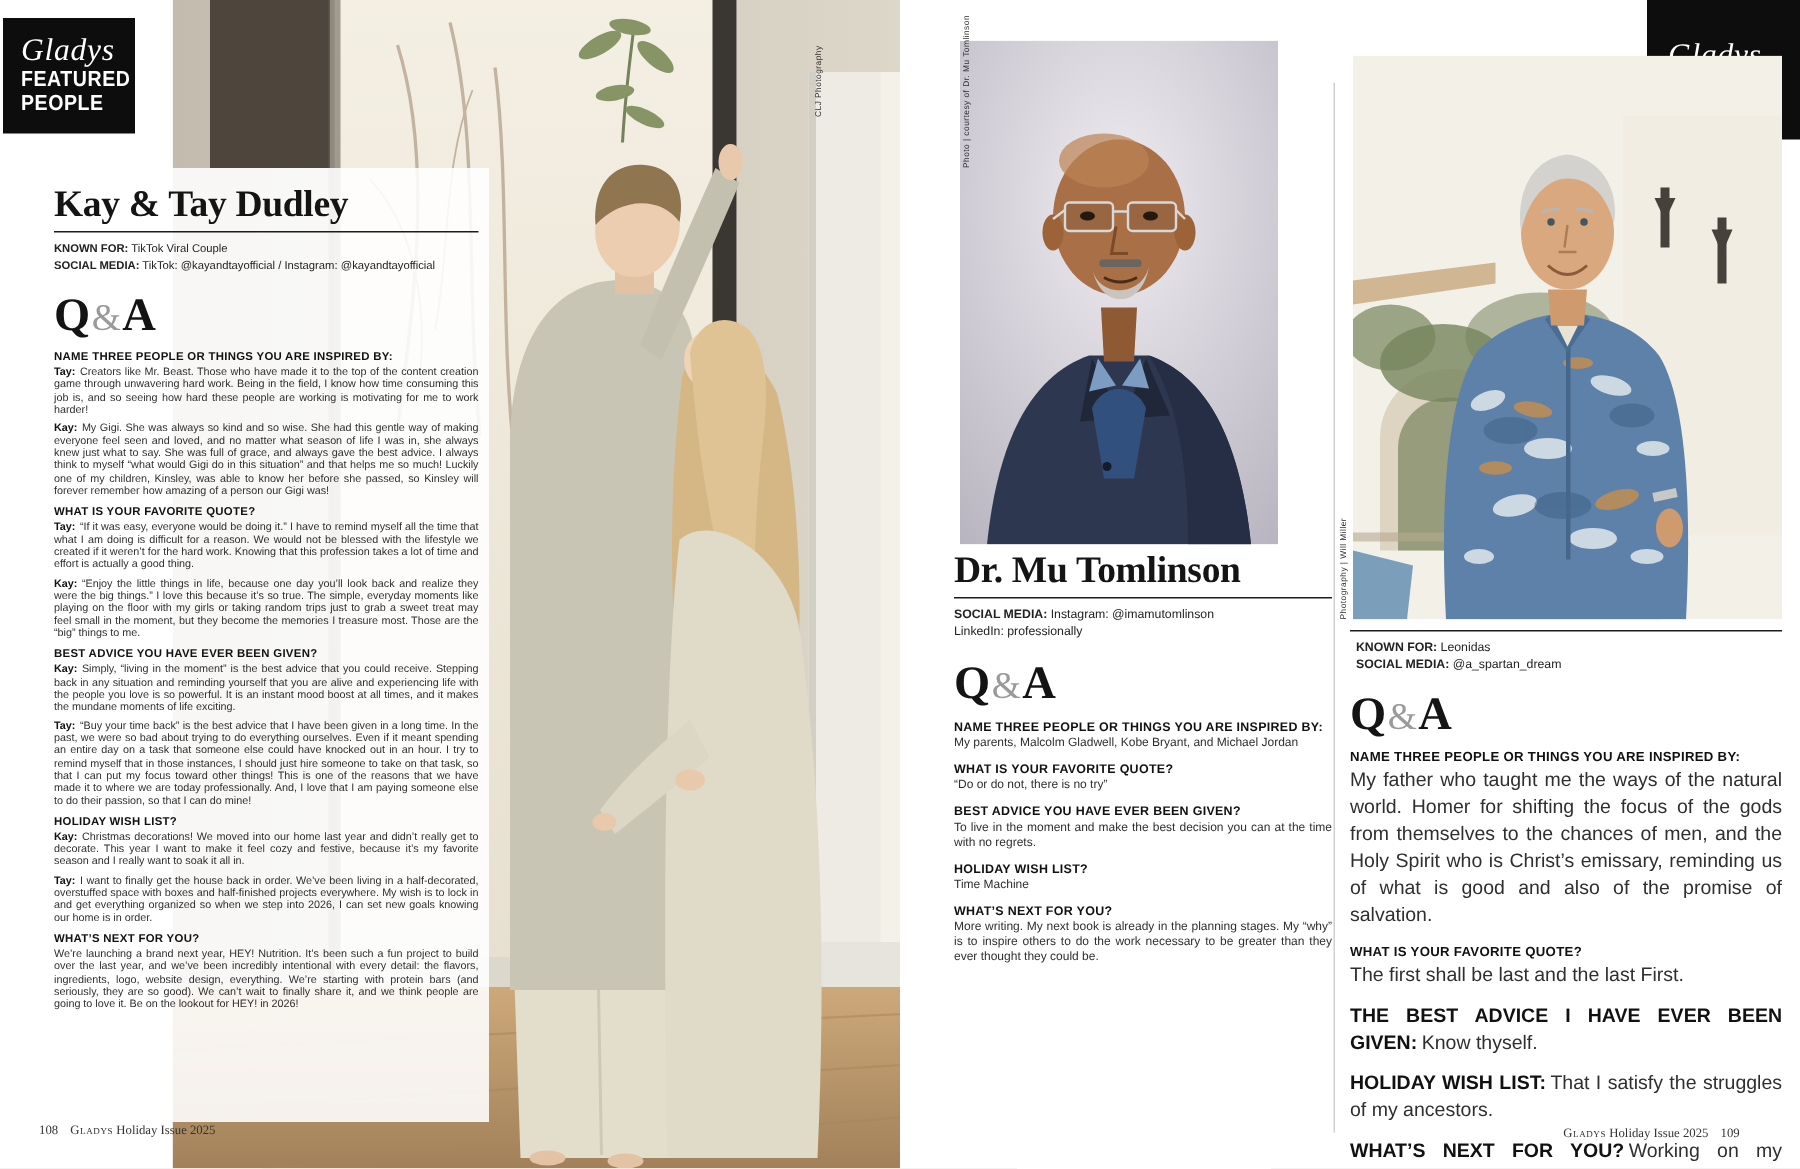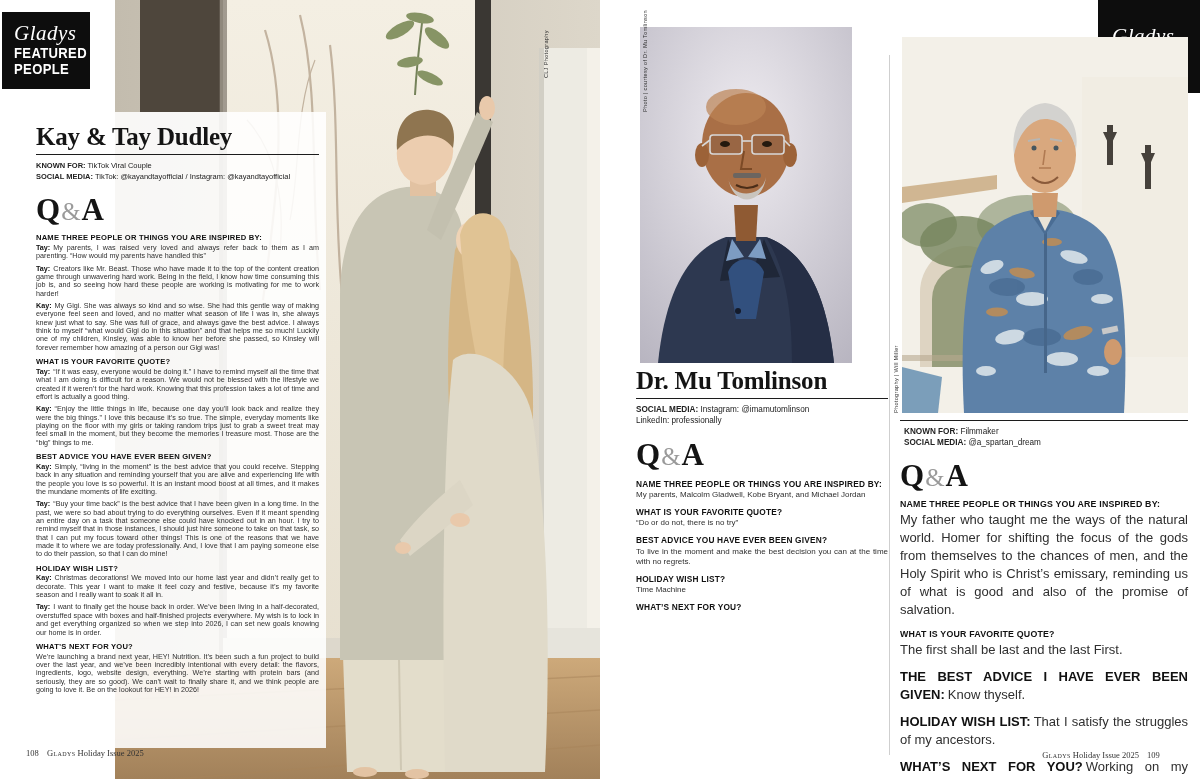--- a/index.html
+++ b/index.html
@@ -158,21 +158,20 @@
       <b>KNOWN FOR:</b>
       <span>TikTok Viral Couple</span>
     </div>
     <div class="meta">
       <b>SOCIAL MEDIA:</b>
       <span>TikTok: @kayandtayofficial / Instagram: @kayandtayofficial</span>
     </div>
     <div class="qa-title"><span>Q</span><span class="amp">&amp;</span><span>A</span></div>
     <div class="qa-list">
       <p class="qa-block k-header"><b class="blk-label">NAME THREE PEOPLE OR THINGS YOU ARE INSPIRED BY:</b></p>
-        <p class="qa-block k-para"><b class="blk-label">Tay:</b><span class="blk-text">My parents, I was raised very loved and always refer back to them as I am parenting. “How would my parents have handled this”</span></p>
         <p class="qa-block k-para"><b class="blk-label">Tay:</b><span class="blk-text">Creators like Mr. Beast. Those who have made it to the top of the content creation game through unwavering hard work. Being in the field, I know how time consuming this job is, and so seeing how hard these people are working is motivating for me to work harder!</span></p>
         <p class="qa-block k-para"><b class="blk-label">Kay:</b><span class="blk-text">My Gigi. She was always so kind and so wise. She had this gentle way of making everyone feel seen and loved, and no matter what season of life I was in, she always knew just what to say. She was full of grace, and always gave the best advice. I always think to myself “what would Gigi do in this situation” and that helps me so much! Luckily one of my children, Kinsley, was able to know her before she passed, so Kinsley will forever remember how amazing of a person our Gigi was!</span></p>
         <p class="qa-block k-header"><b class="blk-label">WHAT IS YOUR FAVORITE QUOTE?</b></p>
         <p class="qa-block k-para"><b class="blk-label">Tay:</b><span class="blk-text">“If it was easy, everyone would be doing it.” I have to remind myself all the time that what I am doing is difficult for a reason. We would not be blessed with the lifestyle we created if it weren’t for the hard work. Knowing that this profession takes a lot of time and effort is actually a good thing.</span></p>
         <p class="qa-block k-para"><b class="blk-label">Kay:</b><span class="blk-text">“Enjoy the little things in life, because one day you’ll look back and realize they were the big things.” I love this because it’s so true. The simple, everyday moments like playing on the floor with my girls or taking random trips just to grab a sweet treat may feel small in the moment, but they become the memories I treasure most. Those are the “big” things to me.</span></p>
         <p class="qa-block k-header"><b class="blk-label">BEST ADVICE YOU HAVE EVER BEEN GIVEN?</b></p>
         <p class="qa-block k-para"><b class="blk-label">Kay:</b><span class="blk-text">Simply, “living in the moment” is the best advice that you could receive. Stepping back in any situation and reminding yourself that you are alive and experiencing life with the people you love is so powerful. It is an instant mood boost at all times, and it makes the mundane moments of life exciting.</span></p>
         <p class="qa-block k-para"><b class="blk-label">Tay:</b><span class="blk-text">“Buy your time back” is the best advice that I have been given in a long time. In the past, we were so bad about trying to do everything ourselves. Even if it meant spending an entire day on a task that someone else could have knocked out in an hour. I try to remind myself that in those instances, I should just hire someone to take on that task, so that I can put my focus toward other things! This is one of the reasons that we have made it to where we are today professionally. And, I love that I am paying someone else to do their passion, so that I can do mine!</span></p>
         <p class="qa-block k-header"><b class="blk-label">HOLIDAY WISH LIST?</b></p>
         <p class="qa-block k-para"><b class="blk-label">Kay:</b><span class="blk-text">Christmas decorations! We moved into our home last year and didn’t really get to decorate. This year I want to make it feel cozy and festive, because it’s my favorite season and I really want to soak it all in.</span></p>
@@ -233,20 +232,21 @@
     <div class="qa-list">
       <p class="qa-block k-header"><b class="blk-label">NAME THREE PEOPLE OR THINGS YOU ARE INSPIRED BY:</b></p>
         <p class="qa-block k-para"><span class="blk-text">My parents, Malcolm Gladwell, Kobe Bryant, and Michael Jordan</span></p>
         <p class="qa-block k-header"><b class="blk-label">WHAT IS YOUR FAVORITE QUOTE?</b></p>
         <p class="qa-block k-para"><span class="blk-text">“Do or do not, there is no try”</span></p>
         <p class="qa-block k-header"><b class="blk-label">BEST ADVICE YOU HAVE EVER BEEN GIVEN?</b></p>
         <p class="qa-block k-para"><span class="blk-text">To live in the moment and make the best decision you can at the time with no regrets.</span></p>
         <p class="qa-block k-header"><b class="blk-label">HOLIDAY WISH LIST?</b></p>
         <p class="qa-block k-para"><span class="blk-text">Time Machine</span></p>
         <p class="qa-block k-header"><b class="blk-label">WHAT’S NEXT FOR YOU?</b></p>
+        <p class="qa-block k-para"><span class="blk-text">More writing. My next book is already in the planning stages. My “why” is to inspire others to do the work necessary to be greater than they ever thought they could be.</span></p>
     </div>
   </div>
 
   <div class="vrule"></div>
 
   <div class="photo" style="left:902px;top:37px;width:286px;height:376px;">
     <svg width="286" height="376" viewBox="0 0 286 376" preserveAspectRatio="none">
       <rect width="286" height="376" fill="#f3f0e8"></rect>
       <rect x="180" y="40" width="106" height="280" fill="#f1ede3"></rect>
       <path d="M0,150 L95,138 L95,152 L0,166 Z" fill="#c7a87c" opacity=".8"></path>
@@ -307,21 +307,21 @@
         <rect x="200" y="290" width="16" height="6" fill="#c8c8c8" transform="rotate(-12 208 293)"></rect>
       </g>
     </svg>
   </div>
   <div class="vcredit" style="left:893px;top:335px;height:78px;">Photography | Will Miller</div>
 
   <div class="col-right">
     <div class="feature-rule"></div>
     <div class="meta">
       <b>KNOWN FOR:</b>
-      <span>Filmmaker</span>
+      <span>Leonidas</span>
     </div>
     <div class="meta">
       <b>SOCIAL MEDIA:</b>
       <span>@a_spartan_dream</span>
     </div>
     <div class="qa-title"><span>Q</span><span class="amp">&amp;</span><span>A</span></div>
     <div class="qa-list">
       <p class="qa-block k-header"><b class="blk-label">NAME THREE PEOPLE OR THINGS YOU ARE INSPIRED BY:</b></p>
         <p class="qa-block k-para"><span class="blk-text">My father who taught me the ways of the natural world. Homer for shifting the focus of the gods from themselves to the chances of men, and the Holy Spirit who is Christ’s emissary, reminding us of what is good and also of the promise of salvation.</span></p>
         <p class="qa-block k-header"><b class="blk-label">WHAT IS YOUR FAVORITE QUOTE?</b></p>

